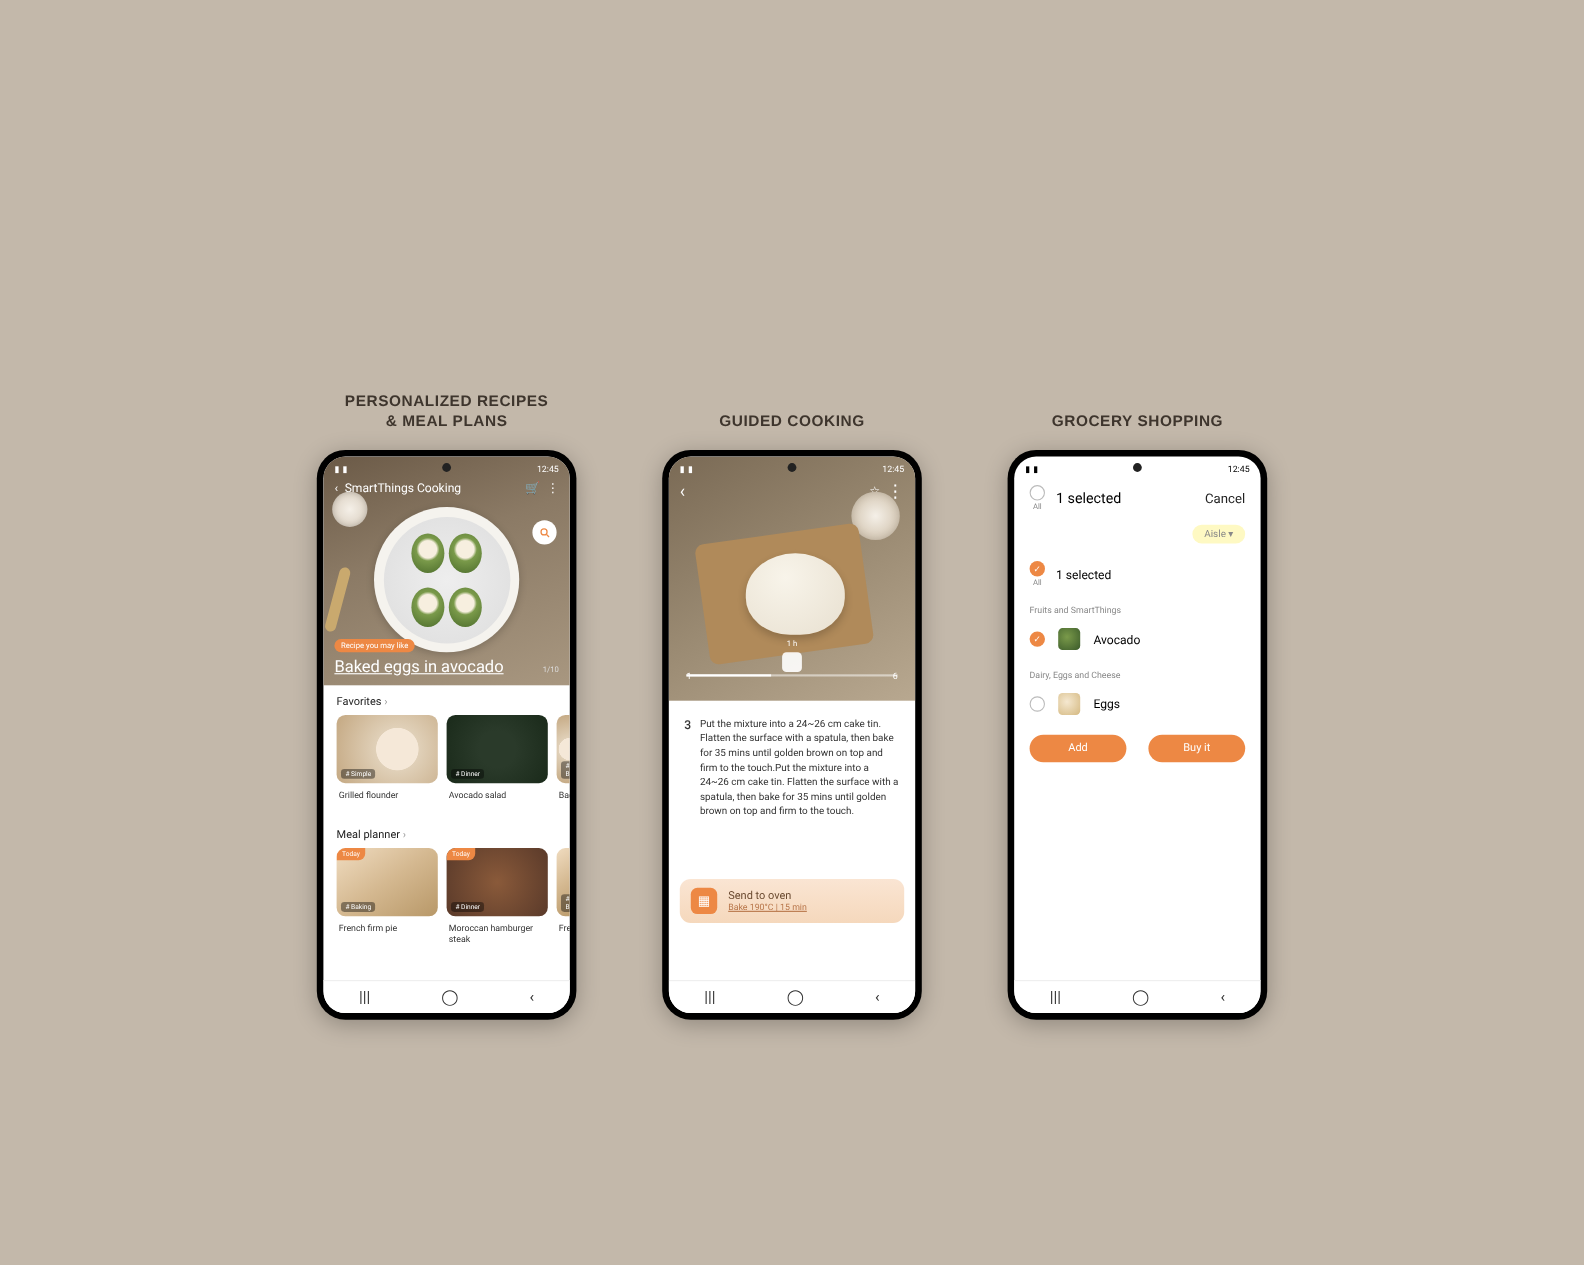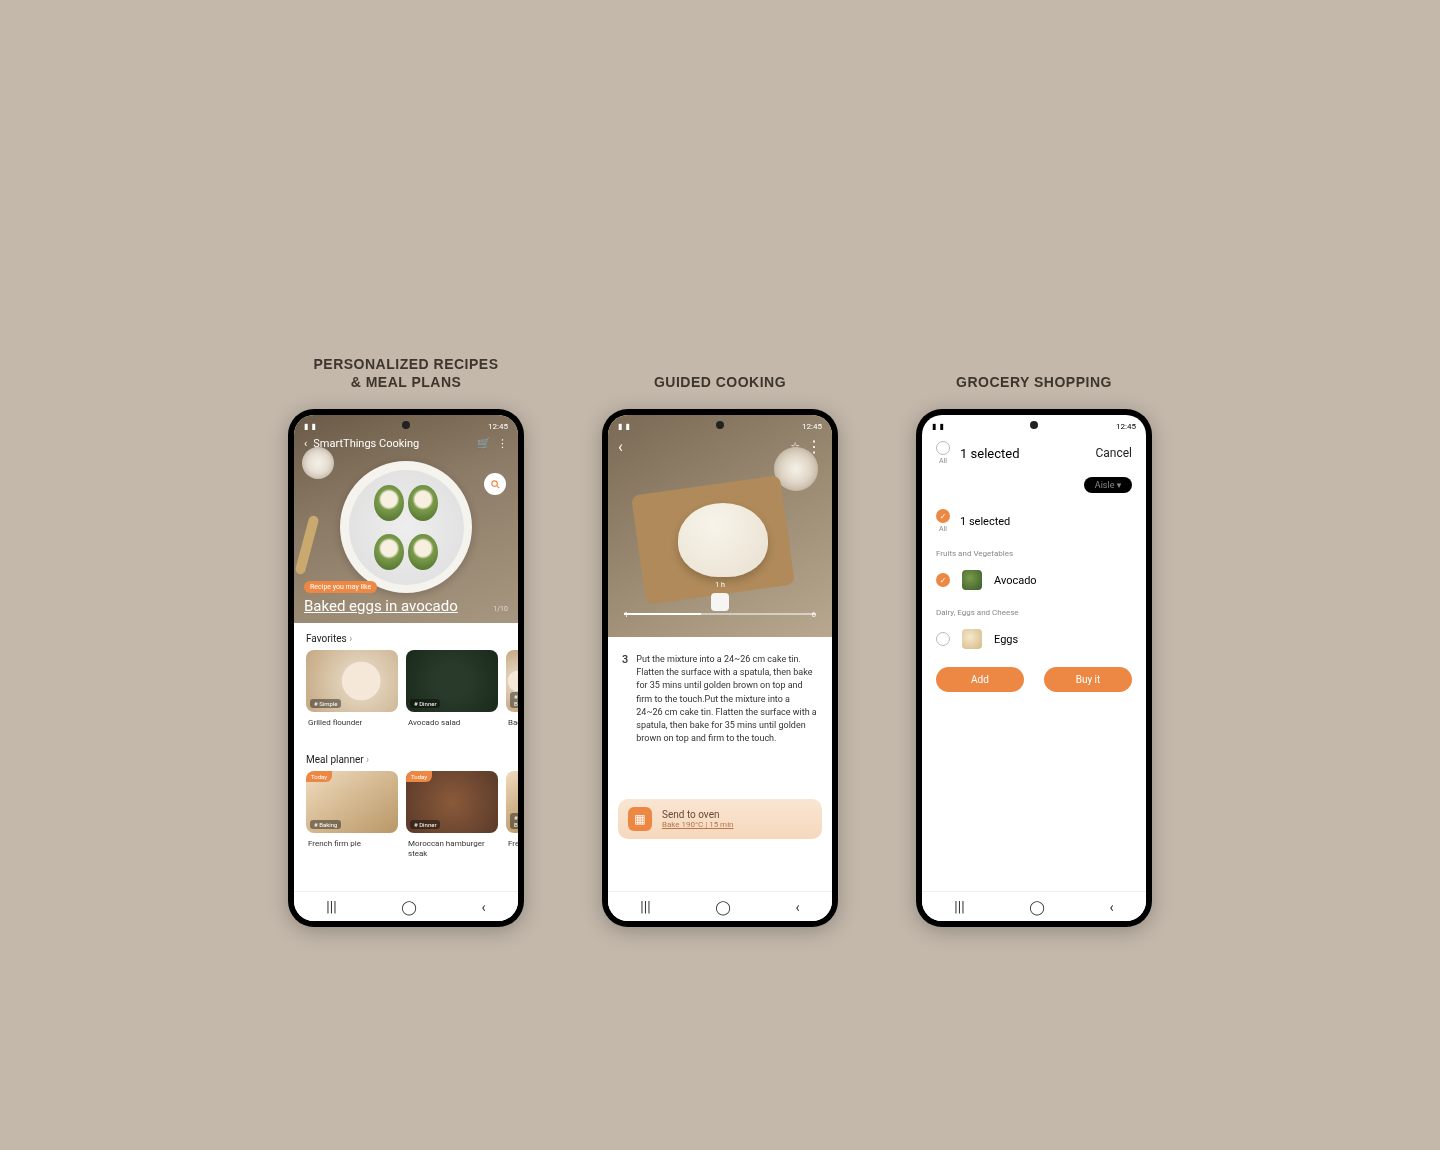--- a/index.html
+++ b/index.html
@@ -78,21 +78,21 @@
 .oven-title{font-size:10px;color:#6a4a30;}
 .oven-sub{font-size:8px;color:#b8764a;text-decoration:underline;}
 
 
 .shop-head{padding:26px 14px 6px;display:flex;align-items:center;gap:10px;}
 .radio{width:14px;height:14px;border:1.5px solid #bbb;border-radius:50%;flex:none;}
 .radio-col{display:flex;flex-direction:column;align-items:center;gap:2px;}
 .radio-lbl{font-size:7px;color:#888;}
 .shop-title{font-size:13px;flex:1;}
 .cancel{font-size:12px;color:#222;}
-.aisle{margin:6px 14px 10px auto;width:48px;font-size:9px;color:#888;background:#000000;border-radius:10px;padding:3px 8px;text-align:center;}
+.aisle{margin:6px 14px 10px auto;width:48px;font-size:9px;color:#888;background:#fef9c3;border-radius:10px;padding:3px 8px;text-align:center;}
 .sel-row{display:flex;align-items:center;gap:10px;padding:6px 14px;}
 .check{width:14px;height:14px;background:#ed8844;border-radius:50%;display:flex;align-items:center;justify-content:center;color:#fff;font-size:8px;flex:none;}
 .cat-head{font-size:8px;color:#888;padding:10px 14px 4px;}
 .item-row{display:flex;align-items:center;gap:12px;padding:8px 14px;}
 .ig{width:20px;height:20px;border-radius:4px;}
 .ig.avocado{background:radial-gradient(circle at 40% 40%,#7a9a4a,#3a5a2a);}
 .ig.eggs{background:radial-gradient(circle at 40% 40%,#f5e8d0,#d4b880);}
 .ig.cheese{background:linear-gradient(135deg,#f5d060,#e8b840);}
 .item-name{font-size:11px;}
 .btn-row{display:flex;gap:20px;padding:10px 14px;}
@@ -293,21 +293,21 @@
         <div class="aisle">Aisle ▾</div>
 
         <div class="sel-row">
           <div class="radio-col">
             <span class="check">✓</span>
             <span class="radio-lbl">All</span>
           </div>
           <span style="font-size:11px;">1 selected</span>
         </div>
 
-        <div class="cat-head">Fruits and Vegetables</div>
+        <div class="cat-head">Fruits and SmartThings</div>
         <div class="item-row">
           <span class="check">✓</span>
           <span class="ig avocado"></span>
           <span class="item-name">Avocado</span>
         </div>
 
         <div class="cat-head">Dairy, Eggs and Cheese</div>
         <div class="item-row">
           <span class="radio"></span>
           <span class="ig eggs"></span>

